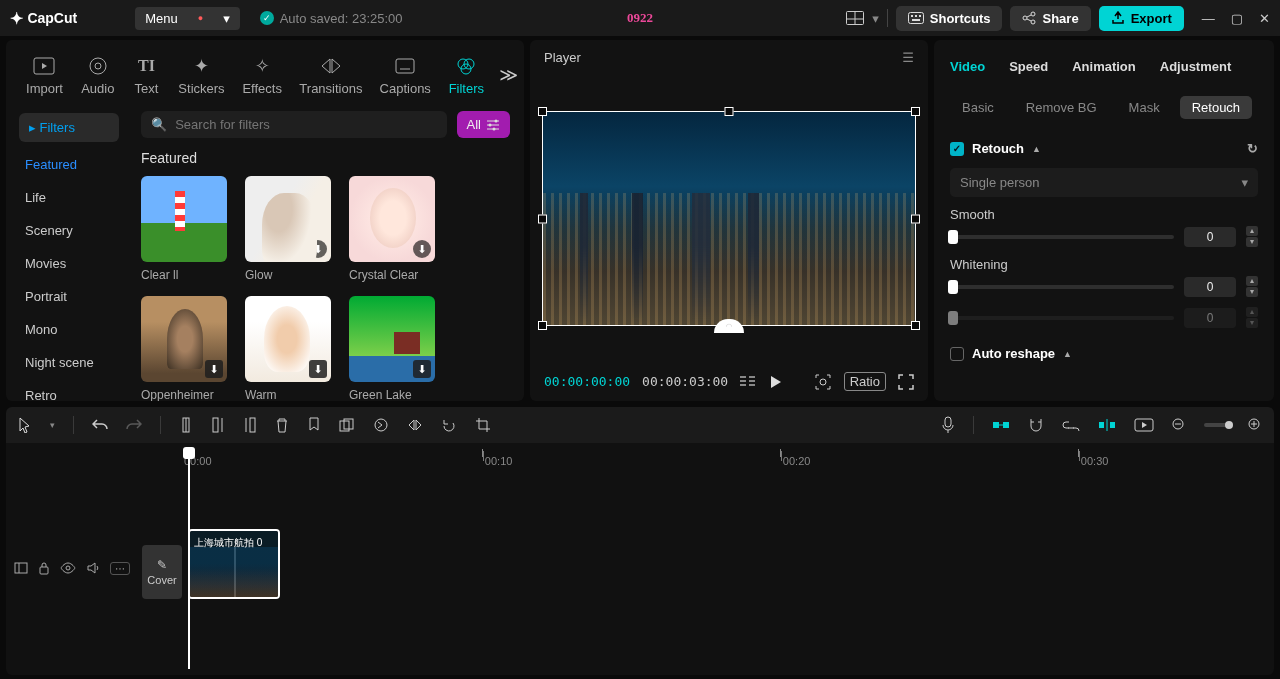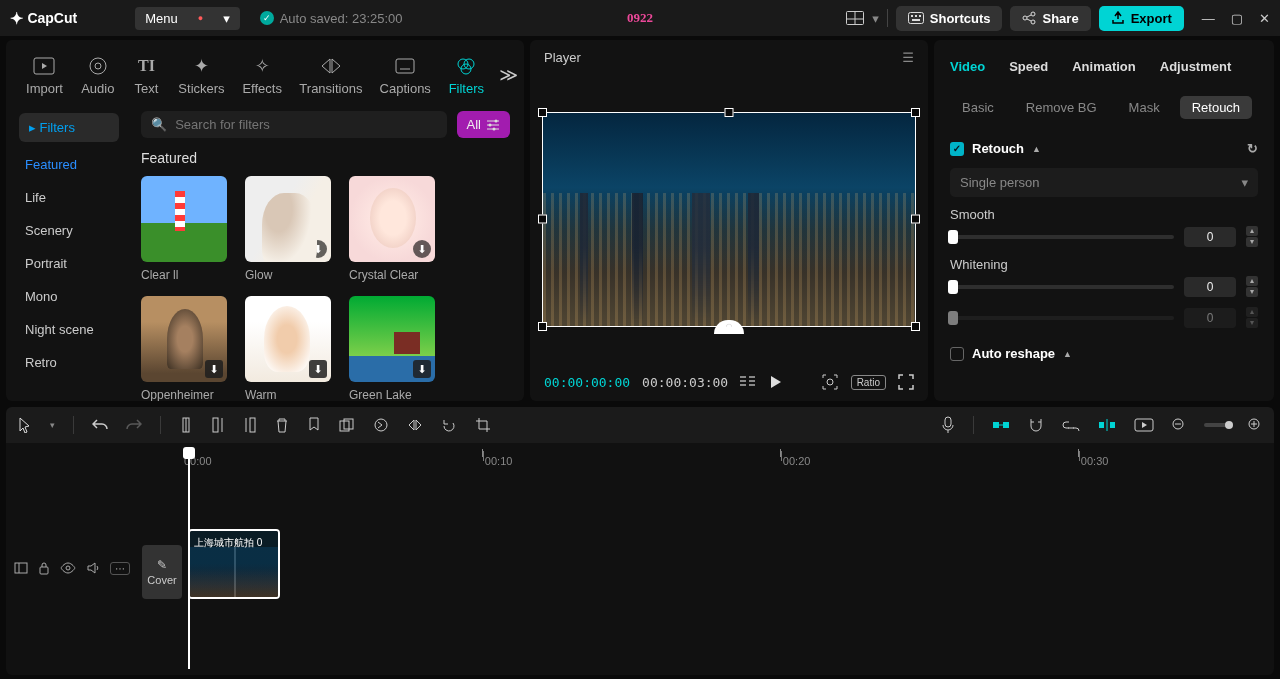--- a/index.html
+++ b/index.html
@@ -74,21 +74,21 @@
  linear-gradient(transparent 0%,rgba(255,170,80,.18) 60%,rgba(255,190,100,.28));}
 .city::after{content:"";position:absolute;bottom:0;left:0;right:0;height:62%;background:
  linear-gradient(90deg,transparent 10%,rgba(30,40,55,.9) 10%,rgba(30,40,55,.9) 12%,transparent 12%,transparent 24%,rgba(25,35,50,.9) 24%,rgba(25,35,50,.9) 27%,transparent 27%,transparent 40%,rgba(35,45,60,.85) 40%,rgba(35,45,60,.85) 45%,transparent 45%,transparent 55%,rgba(30,40,55,.9) 55%,rgba(30,40,55,.9) 58%,transparent 58%);
  mask:linear-gradient(#000 40%,transparent 100%);}
 .face-ind { position:absolute; bottom:-8px; left:50%; transform:translateX(-50%); width:30px; height:14px; border-top-left-radius:30px; border-top-right-radius:30px; background:#fff; display:flex; align-items:center; justify-content:center; font-size:8px;}
 
 .player-controls { display:flex; align-items:center; padding:10px 14px; gap:12px; }
 .time-cur { color:#00d4d4; font-family:monospace; font-size:13px;}
 .time-tot { color:#ccc; font-family:monospace; font-size:13px;}
 .pc-icon { color:#ccc; cursor:pointer; font-size:14px; }
-.ratio-box { border:1px solid #888; border-radius:3px; padding:1px 5px; font-size:10px; color:#ccc; cursor:pointer;}
+.ratio-box { border:1px solid #888; border-radius:3px; padding:1px 5px; font-size:13px; color:#ccc; cursor:pointer;}
 .pc-right { margin-left:auto; display:flex; align-items:center; gap:12px;}
 
 .inspector { flex:1; background:#121212; margin:4px 6px 0 0; border-radius:6px; padding:8px 0; min-width:0; }
 .insp-tabs { display:flex; padding:0 16px; gap:24px; border-bottom:1px solid transparent; height:38px; align-items:center;}
 .insp-tab { color:#ddd; font-weight:600; cursor:pointer; }
 .insp-tab.active { color:#00d4d4; }
 .insp-subtabs { display:flex; gap:8px; padding:10px 16px 14px 16px; align-items:center;}
 .insp-sub { color:#888; padding:4px 12px; border-radius:5px; cursor:pointer; font-size:13px;}
 .insp-sub.active { background:#3a3a3a; color:#fff; }
 .insp-section { padding:0 16px; }
@@ -269,20 +269,21 @@
 
     <div class="filter-body">
       <div class="filter-side">
         <div class="filter-cat pill">
           <span>▸</span>
           <span>Filters</span>
         </div>
         <div class="filter-cat sub-active">Featured</div>
         <div class="filter-cat">Life</div>
         <div class="filter-cat">Scenery</div>
+        <div class="filter-cat">Movies</div>
         <div class="filter-cat">Portrait</div>
         <div class="filter-cat">Mono</div>
         <div class="filter-cat">Night scene</div>
         <div class="filter-cat">Retro</div>
       </div>
 
       <div class="filter-content">
         <div class="search-row">
           <div class="search-box">
             <span>🔍</span>

